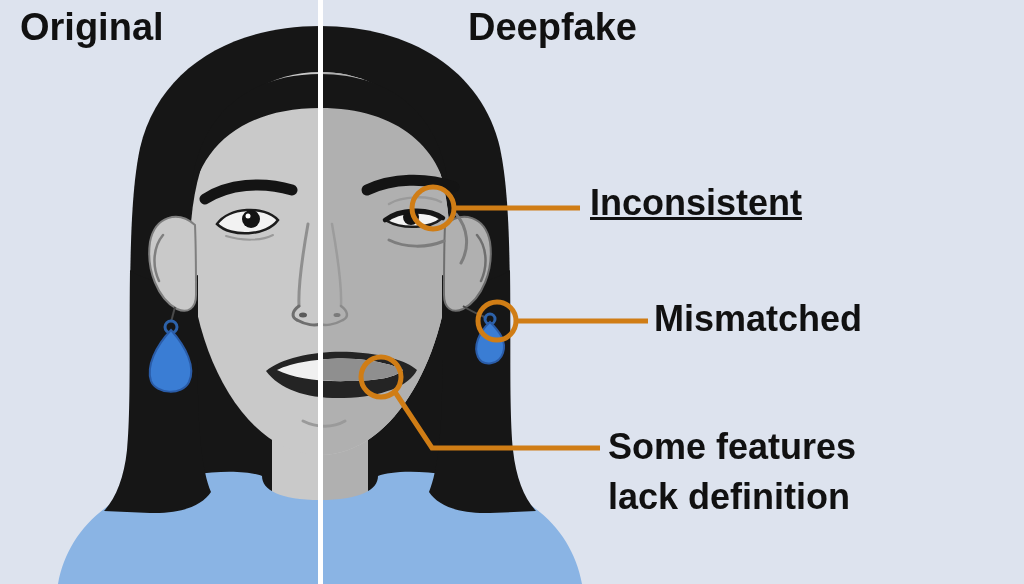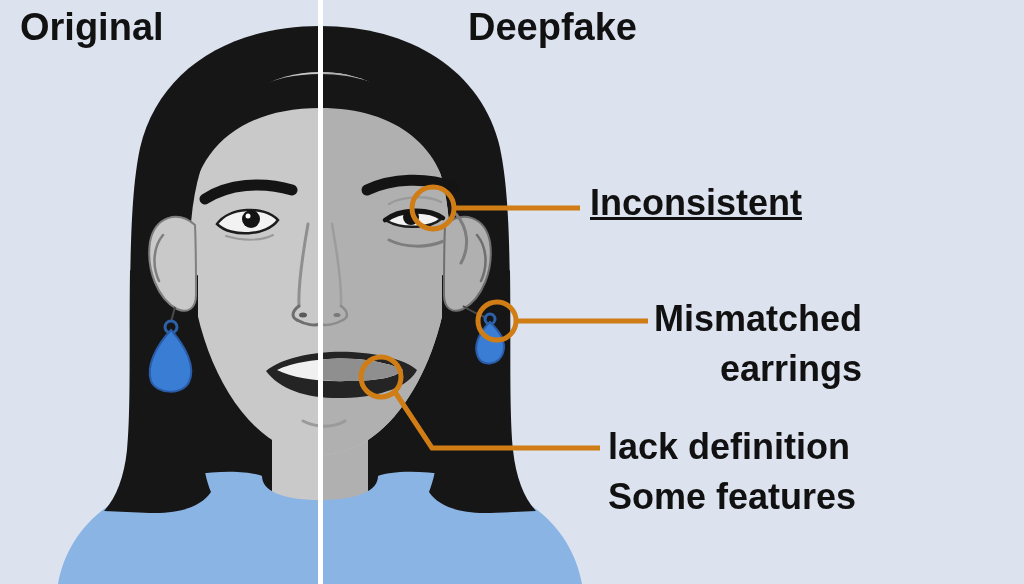--- a/index.html
+++ b/index.html
@@ -155,21 +155,20 @@
 
   <div class="title title-original">Original</div>
   <div class="title title-deepfake">Deepfake</div>
 
   <div class="anno anno-eye">
     <div>Inconsistent</div>
   </div>
 
   <div class="anno anno-earrings">
     <div>Mismatched</div>
-    <div>earrings</div>
   </div>
 
   <div class="anno anno-features">
+    <div>Some features</div>
     <div>lack definition</div>
-    <div>Some features</div>
   </div>
 
 </div>
 
 </body></html>

